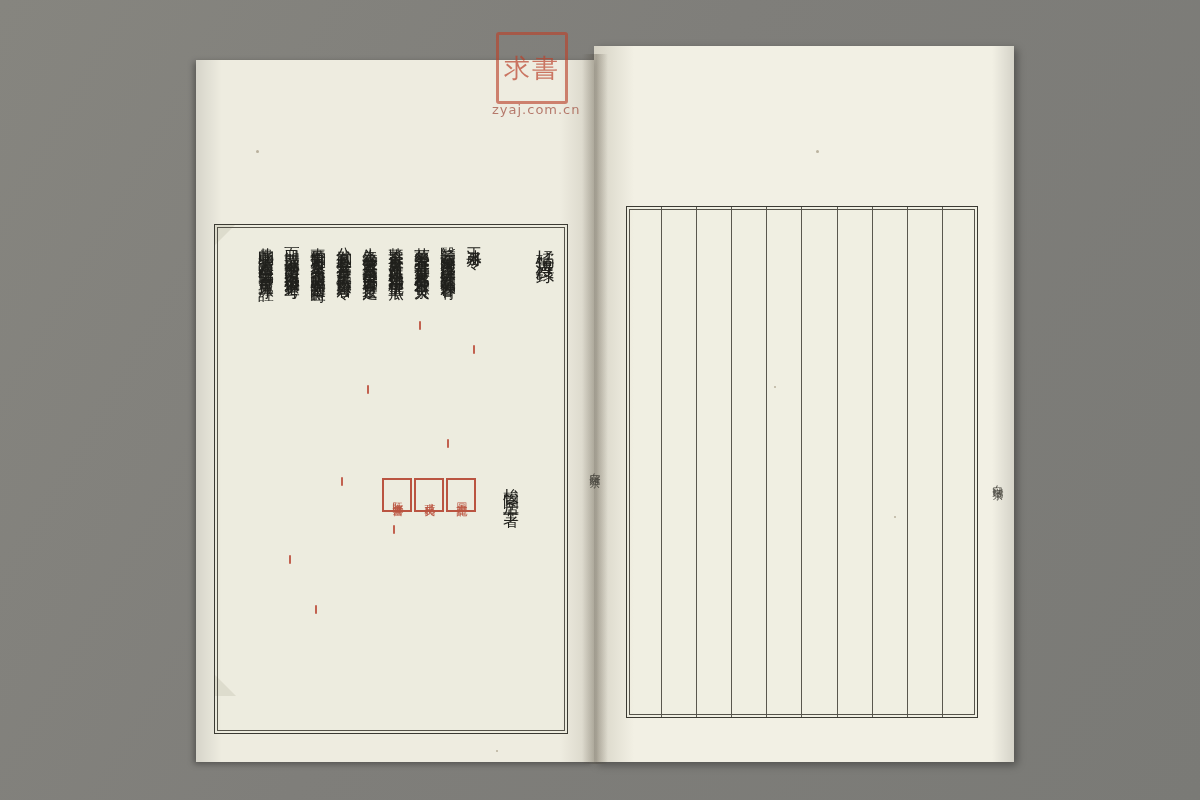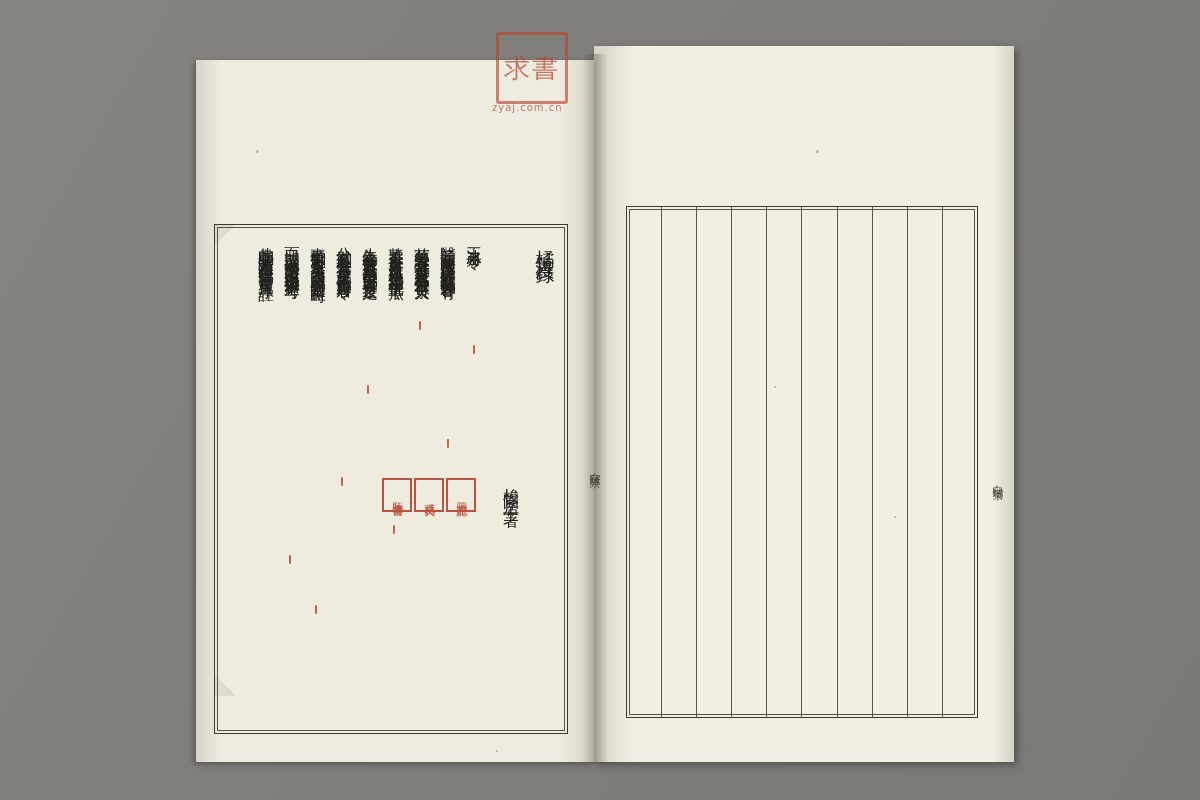--- a/index.html
+++ b/index.html
@@ -151,21 +151,21 @@
     align-items: center;
     justify-content: center;
     font-size: 26px;
     letter-spacing: 2px;
     color: rgba(186,66,44,0.85);
   }
   .seal-watermark {
     position: absolute;
     left: 296px;
     top: 56px;
-    font-size: 10px;
+    font-size: 13px;
     color: rgba(150,60,44,0.65);
     letter-spacing: 1px;
   }
   .seal-block {
     position: absolute;
     display: flex;
     gap: 2px;
   }
   .seal-sq {
     width: 30px;

